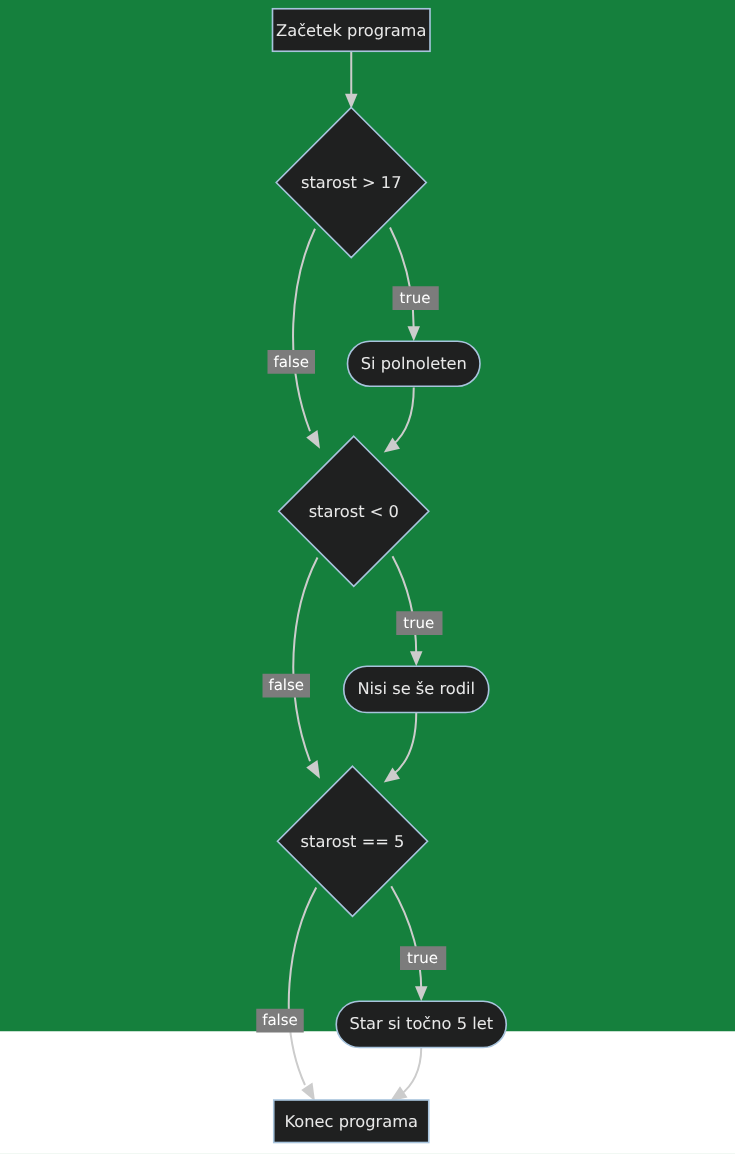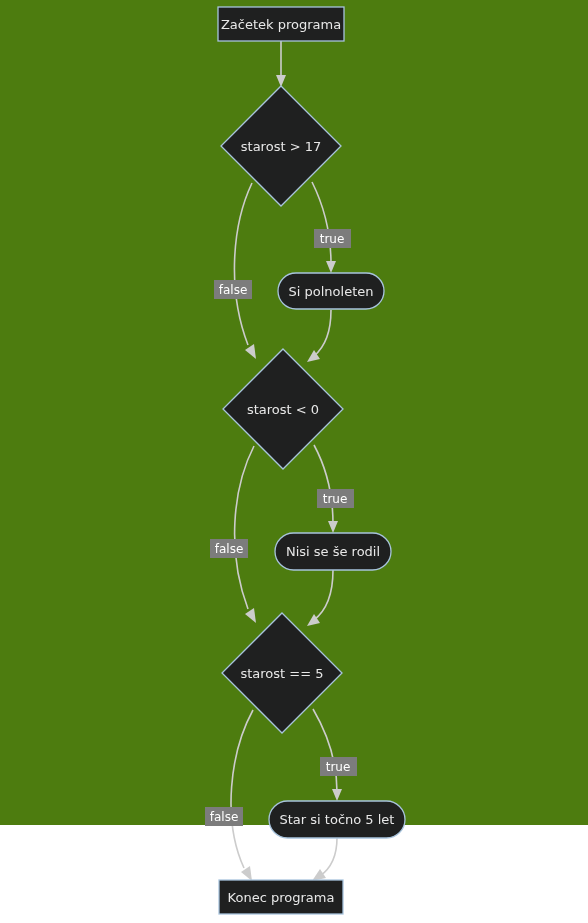--- a/index.html
+++ b/index.html
@@ -11,21 +11,21 @@
   body {
     width: 588px;
     height: 923px;
     font-family: "DejaVu Sans", sans-serif;
     overflow: hidden;
   }
   #flowchart {
     position: relative;
     width: 588px;
     height: 825px;
-    background: #4d7c0f;
+    background: #15803d;
   }
   svg.diagram {
     position: absolute;
     top: 0;
     left: 0;
     width: 588px;
     height: 923px;
     display: block;
   }
   .edge-path {

